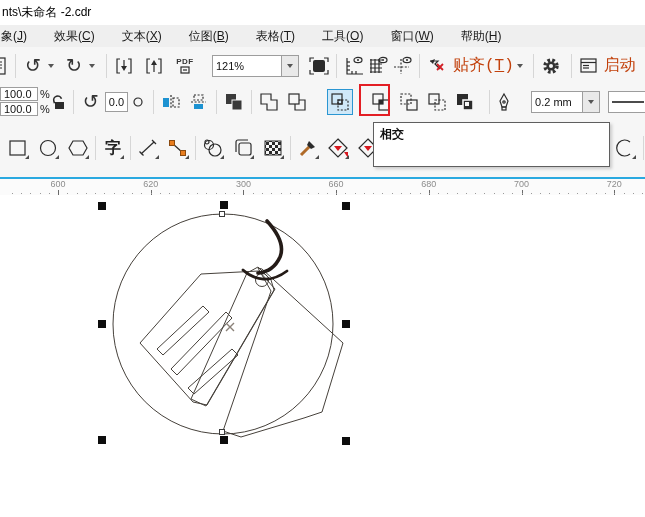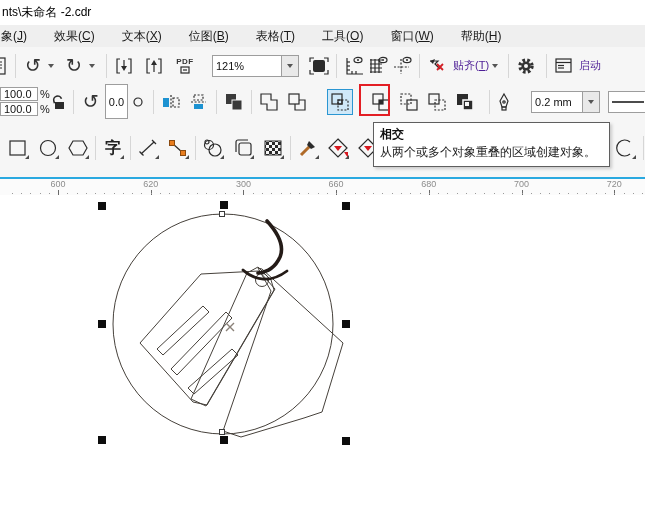--- a/index.html
+++ b/index.html
@@ -18,21 +18,21 @@
   .row2{top:84px;height:35px;}
   .row3{top:119px;height:58px;border-bottom:0;}
   .sep{width:1px;height:24px;background:#d6d6d6;margin:0 5px;flex:none;}
   .btn{position:relative;flex:none;display:flex;align-items:center;justify-content:center;width:24px;height:24px;}
   .caret{width:0;height:0;border:3px solid transparent;border-top:4px solid #555;margin:3px 2px 0 3px;flex:none;}
   .fo::after{content:"";position:absolute;right:1px;bottom:1px;width:0;height:0;border-bottom:4px solid #4a4a4a;border-left:4px solid transparent;}
   .glyph{font-size:17px;color:#333;line-height:1;}
   .field{background:#fff;border:1px solid #9d9d9d;font-size:11px;color:#111;display:flex;align-items:center;padding:0 3px;box-sizing:border-box;}
   .combo{display:flex;flex:none;}
   .combo .dd{width:17px;background:#e9e9e9;border:1px solid #9d9d9d;border-left:0;display:flex;align-items:center;justify-content:center;box-sizing:border-box;}
-  .zh{font-size:11px;color:#4c1d95;white-space:nowrap;}
+  .zh{font-size:16px;color:#c2410c;white-space:nowrap;font-family:Liberation Mono, monospace;}
   
   .hl{background:#cfe8f8;border:1px solid #2a96d2;}
   .redbox{position:absolute;left:359px;top:84px;width:27px;height:28px;border:2px solid #e31e24;z-index:6;pointer-events:none;}
   
   .tooltip{position:absolute;left:373px;top:122px;width:237px;height:45px;background:#fff;border:1px solid #5f5f5f;
            box-sizing:border-box;z-index:9;padding:3px 6px;box-shadow:2px 2px 3px rgba(0,0,0,.18);}
   .tooltip .tt-title{font-weight:bold;font-size:12px;color:#111;}
   .tooltip .tt-desc{font-size:12px;color:#222;margin-top:1px;white-space:nowrap;}
   
   .ruler{position:absolute;left:0;top:177px;width:645px;height:16px;background:#fbfbfb;border-top:2px solid #2aa9e0;box-sizing:content-box;}
@@ -191,21 +191,21 @@
     <div class="btn" style="width:18px">
       <svg width="16" height="18">
           <rect x="4" y="9" width="9" height="7" fill="#2b2b2b"></rect>
           <path d="M3,9 V7 a4,4 0 0 1 8,0" fill="none" stroke="#2b2b2b" stroke-width="1.6" transform="rotate(-18 7 8)"></path>
         </svg>
     </div>
     <div class="sep"></div>
     <div class="btn">
         <span class="glyph" style="font-size:19px">↺</span>
       </div>
-    <div class="field" style="width:52px;height:35px;margin-left:2px">0.0</div>
+    <div class="field" style="width:52px;height:20px;margin-left:2px">0.0</div>
     <div class="btn" style="width:20px">
         <svg width="12" height="12">
           <circle cx="6" cy="6" r="4" class="s"></circle>
         </svg>
       </div>
     <div class="sep"></div>
     <div class="btn">
       <svg width="20" height="18">
           <rect x="2" y="5" width="6" height="9" fill="#1d92d1"></rect>
           <rect x="12" y="5" width="6" height="9" class="sd"></rect>
@@ -380,21 +380,20 @@
           <path class="s" d="M16,5 A8,8 0 1 0 16,17" stroke-width="2"></path>
         </svg>
     </div>
     <div class="sep" style="position:absolute;left:638px"></div>
   </div>
 
   <div class="redbox"></div>
 
   <div class="tooltip">
     <div class="tt-title">相交</div>
-    <div class="tt-desc">从两个或多个对象重叠的区域创建对象。</div>
   </div>
 
   <div class="ruler" id="ruler">
       <span class="rlabel" style="left: 58px;">600</span>
       <div class="majtick" style="left: 58px;"></div>
       <span class="rlabel" style="left: 150.7px;">620</span>
       <div class="majtick" style="left: 150.7px;"></div>
       <span class="rlabel" style="left: 243.4px;">300</span>
       <div class="majtick" style="left: 243.4px;"></div>
       <span class="rlabel" style="left: 336.1px;">660</span>

